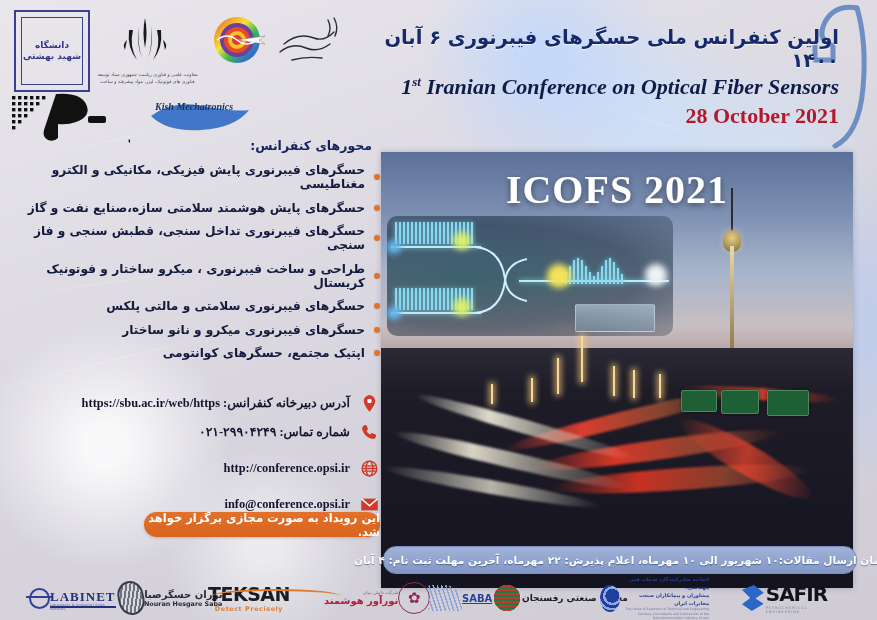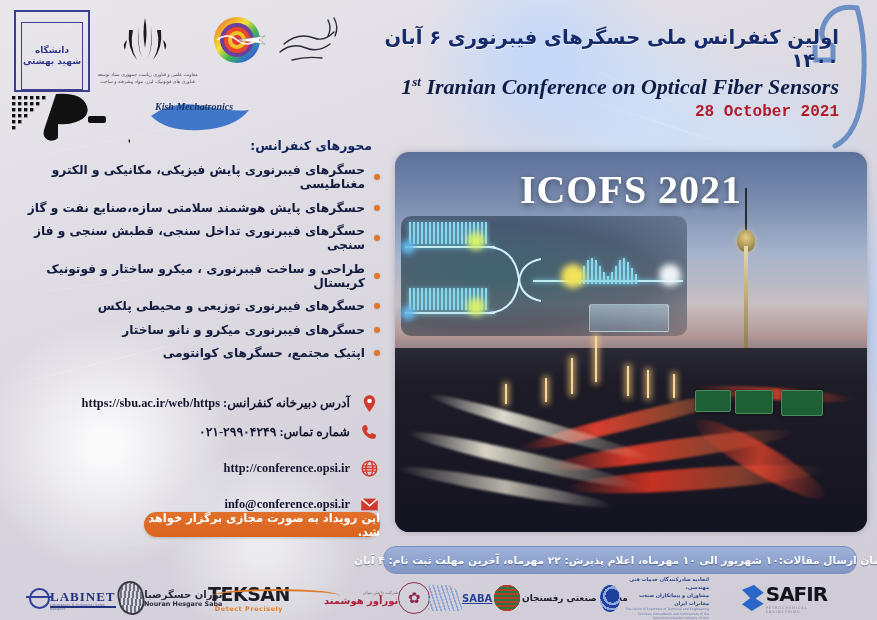--- a/index.html
+++ b/index.html
@@ -19,41 +19,41 @@
       radial-gradient(circle at 88% 26%, rgba(205,228,255,.6) 0 2%, rgba(205,228,255,0) 12%),
       radial-gradient(circle at 96% 52%, rgba(170,200,250,.45) 0 4%, rgba(170,200,250,0) 18%),
       linear-gradient(160deg,#e9e7ec 0%,#dedbe3 35%,#d6d3dc 60%,#cfccd6 100%);
   }
   
   .streaks{position:absolute;inset:0;pointer-events:none;overflow:hidden;opacity:.5;}
   .streak{position:absolute;height:1px;background:linear-gradient(90deg,rgba(255,255,255,0),rgba(255,255,255,.9),rgba(255,255,255,0));transform-origin:left center;}
 
   
   .logo-bar{position:absolute;left:0;top:0;width:420px;height:150px;}
-  .logo{position:absolute;display:flex;align-items:flex-end;justify-content:center;}
+  .logo{position:absolute;display:flex;align-items:center;justify-content:center;}
   .sbu-logo{left:14px;top:10px;width:72px;height:78px;border:2px solid #3b3f8f;}
   .sbu-logo .inner{width:60px;height:66px;border:1px solid #3b3f8f;display:flex;align-items:center;justify-content:center;
      color:#33378a;font-size:9px;line-height:1.25;text-align:center;font-weight:bold;direction:rtl;}
   .emblem{left:115px;top:14px;width:60px;height:58px;}
   .emblem svg{width:100%;height:100%;}
   .emblem-cap{position:absolute;left:95px;top:72px;width:105px;color:#4a4a55;font-size:4.6px;line-height:1.5;
      text-align:center;direction:rtl;}
   .opsi{left:205px;top:8px;width:64px;height:64px;}
   .anjoman{left:272px;top:10px;width:74px;height:62px;color:#2d2d35;font-size:8px;direction:rtl;text-align:center;}
   .rayan{left:10px;top:92px;width:120px;height:52px;}
   .kish{left:145px;top:94px;width:110px;height:46px;}
 
   
   .title-block{position:absolute;right:38px;top:26px;width:480px;text-align:right;}
   .t-fa{color:#152a6b;font-size:19.5px;font-weight:bold;direction:rtl;letter-spacing:.2px;
         text-shadow:0 1px 0 rgba(255,255,255,.7);}
   .t-en{color:#0f1c46;font-size:22px;font-weight:bold;font-style:italic;font-family:"Liberation Serif","DejaVu Serif",serif;
         margin-top:2px;white-space:nowrap;}
   .t-en .ord{font-size:13px;vertical-align:super;font-style:italic;}
-  .t-date{color:#b2192a;font-size:16px;font-weight:bold;font-family:Liberation Mono, monospace;margin-top:3px;}
+  .t-date{color:#b2192a;font-size:22px;font-weight:bold;font-family:Liberation Serif, serif;margin-top:3px;}
   .alef{position:absolute;right:6px;top:2px;width:66px;height:148px;}
   .alef svg{width:100%;height:100%;}
 
   
   .topics{position:absolute;right:497px;top:138px;width:372px;direction:rtl;text-align:right;}
   .topics-head{color:#11235c;font-weight:bold;font-size:12.5px;margin:0 8px 10px 0;}
   .topic-row{display:flex;align-items:center;justify-content:flex-start;gap:9px;margin-bottom:9.5px;}
   .bullet{flex:0 0 auto;width:6px;height:6px;border-radius:50%;background:#e4762c;box-shadow:0 0 2px rgba(0,0,0,.18);}
   .topic-txt{color:#121a3d;font-size:12.2px;font-weight:bold;line-height:1.15;}
 
@@ -68,22 +68,22 @@
   .c-row.gap{margin-top:14px;text-align:right;}
 
   
   .virtual{position:absolute;left:144px;top:512px;width:236px;height:25px;border-radius:13px;
      background:linear-gradient(180deg,#e2712b 0%,#d9631f 100%);
      display:flex;align-items:center;justify-content:center;
      color:#fff;font-size:11.5px;font-weight:bold;direction:rtl;
      box-shadow:0 1px 3px rgba(0,0,0,.18);}
 
   
-  .photo{position:absolute;left:395px;top:152px;width:472px;height:380px;overflow:hidden;
-     border-radius:14px;box-shadow:0 0 6px rgba(40,50,80,.25);}
+  .photo{position:absolute;left:381px;top:152px;width:472px;height:436px;overflow:hidden;
+     border-radius:0;box-shadow:0 0 6px rgba(40,50,80,.25);}
   .sky{position:absolute;inset:0;
      background:linear-gradient(180deg,#5c7099 0%,#7d90b2 14%,#a6b3cb 27%,#c8bfc2 40%,#b49a98 48%,#7c6d76 55%,
        #3c3a46 62%,#22222c 72%,#181820 100%);}
   .icofs{position:absolute;left:0;right:0;top:14px;text-align:center;color:#fff;
      font-family:"Liberation Serif","DejaVu Serif",serif;font-weight:bold;font-size:40px;letter-spacing:1px;
      text-shadow:0 2px 6px rgba(0,0,0,.45);}
   
   .chip{position:absolute;left:6px;top:64px;width:286px;height:120px;border-radius:10px;
      background:radial-gradient(ellipse at 30% 50%,rgba(25,70,80,.75),rgba(12,30,48,.55) 60%,rgba(10,22,40,.25) 100%);
      filter:blur(.2px);}
@@ -309,21 +309,21 @@
         <div class="topic-row">
           <span class="bullet"></span>
           <span class="topic-txt">حسگرهای فیبرنوری تداخل سنجی، قطبش سنجی و فاز سنجی</span>
         </div>
         <div class="topic-row">
           <span class="bullet"></span>
           <span class="topic-txt">طراحی و ساخت فیبرنوری ، میکرو ساختار و فوتونیک کریستال</span>
         </div>
         <div class="topic-row">
           <span class="bullet"></span>
-          <span class="topic-txt">حسگرهای فیبرنوری توزیعی و محیطی پلکس</span>
+          <span class="topic-txt">حسگرهای فیبرنوری سلامتی و مالتی پلکس</span>
         </div>
         <div class="topic-row">
           <span class="bullet"></span>
           <span class="topic-txt">حسگرهای فیبرنوری میکرو و نانو ساختار</span>
         </div>
         <div class="topic-row">
           <span class="bullet"></span>
           <span class="topic-txt">اپتیک مجتمع، حسگرهای کوانتومی</span>
         </div>
       </div>

